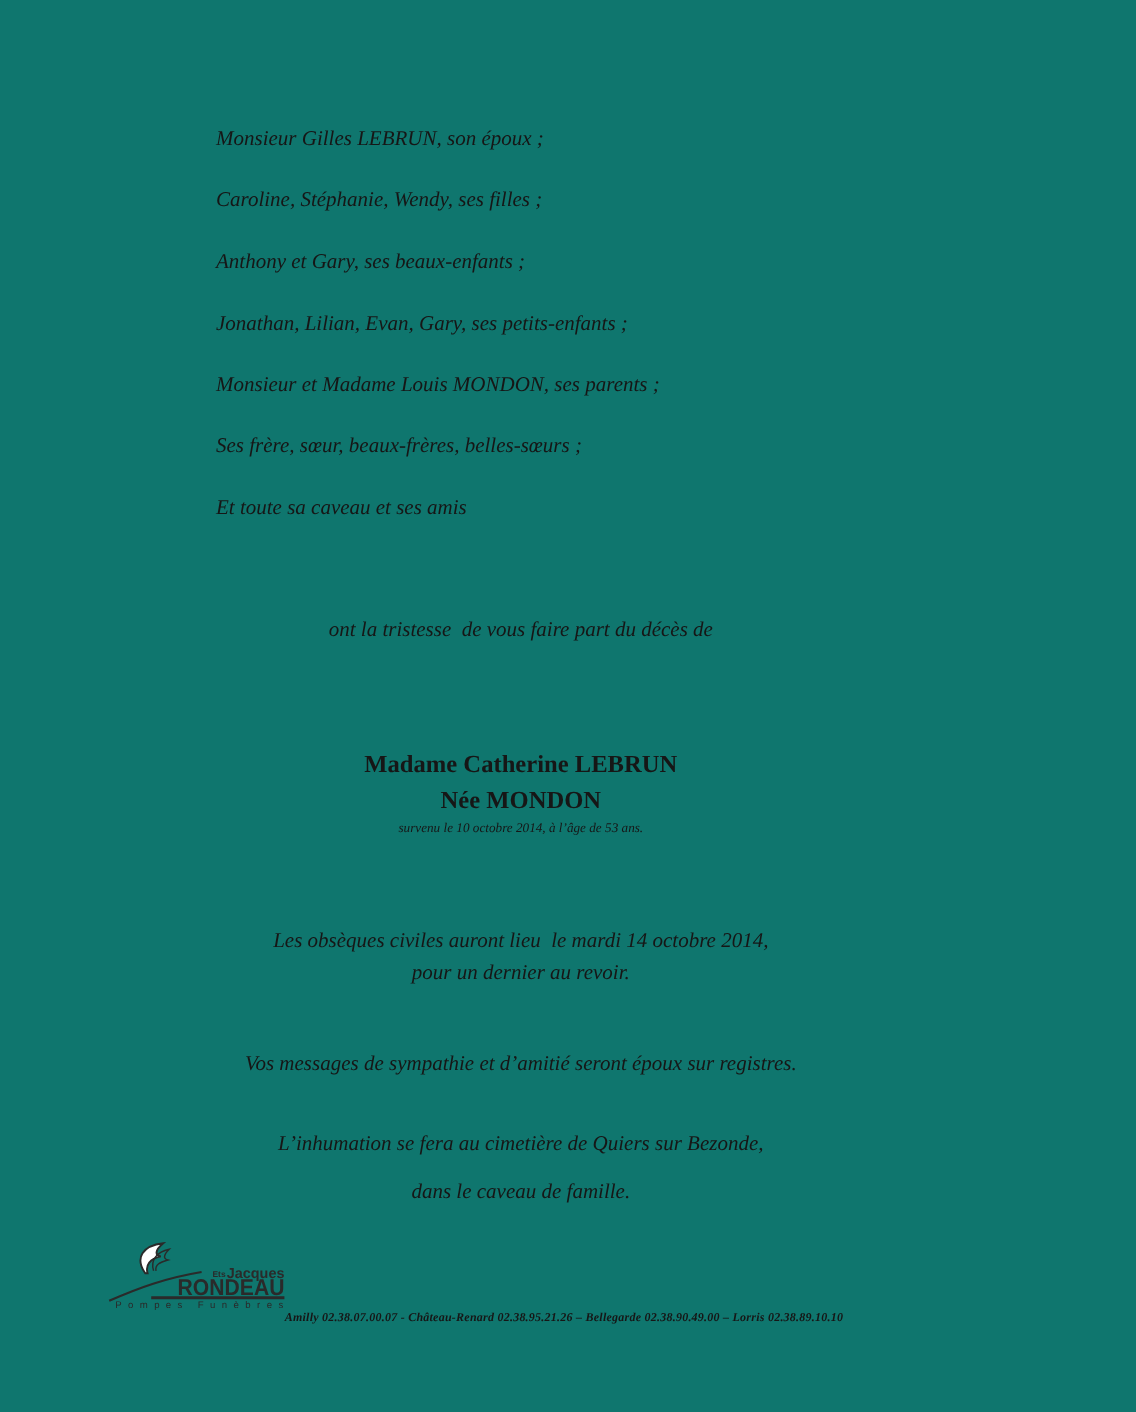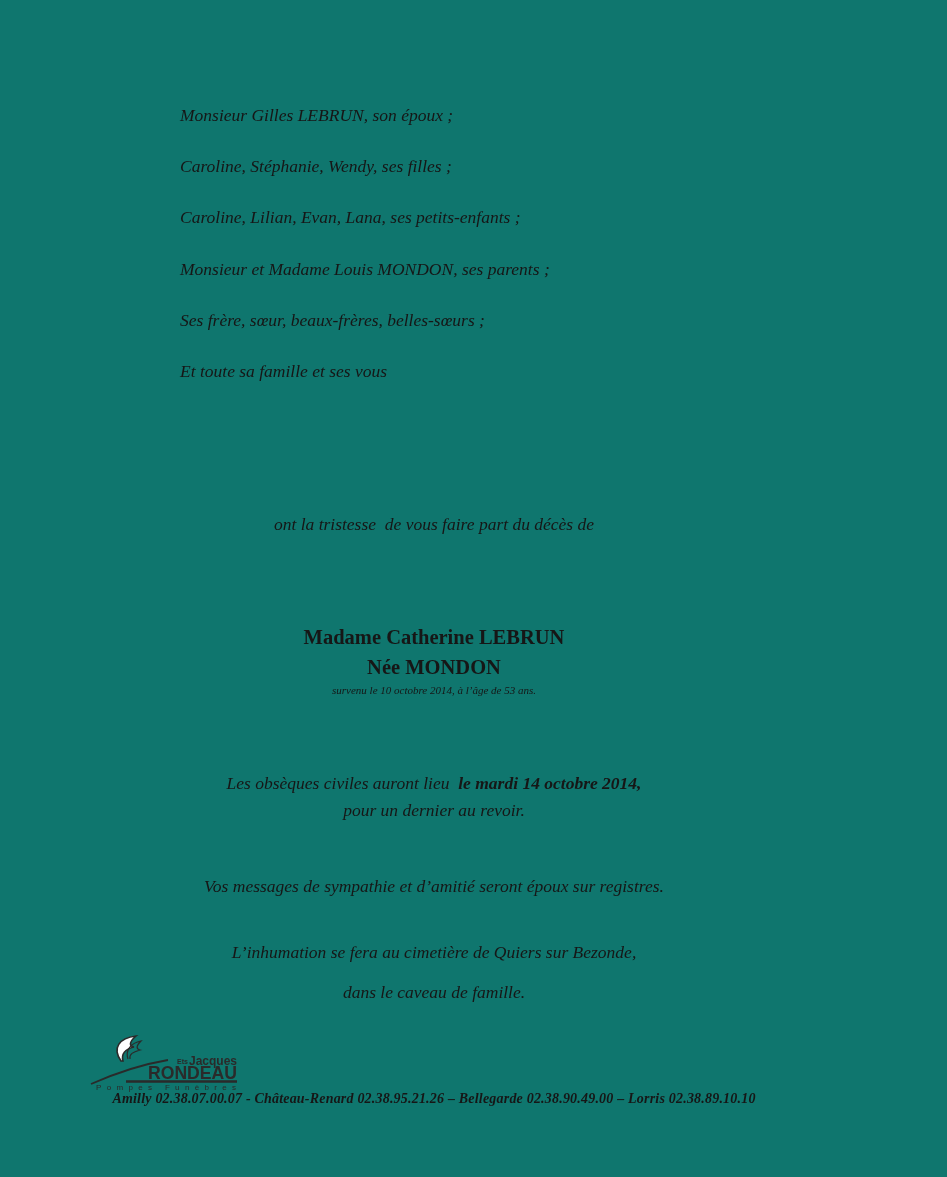--- a/index.html
+++ b/index.html
@@ -2,48 +2,49 @@
 <html lang="fr"><head>
 <meta charset="utf-8">
 <style>
   html,body{margin:0;padding:0;background:#ffffff;}
   body{width:947px;height:1177px;position:relative;overflow:hidden;
        font-family:"Liberation Serif","DejaVu Serif",serif;color:#161616;}
   .page{position:absolute;inset:0;background:#0f766e;}
   .abs{position:absolute;}
   .center{left:0;width:868px;text-align:center;}
   .it{font-style:italic;}
-  .bd{font-weight:bold;margin-top:32px;}
+  .bd{font-weight:normal;margin-top:32px;}
   .prewrap{white-space:pre-wrap;}
   .family{left:180px;top:90px;font-size:17.5px;font-style:italic;line-height:51.2px;}
   .family p{margin:0;}
   .intro{top:515px;font-size:17.5px;line-height:19px;}
   .name-block{top:622px;font-size:20.5px;font-weight:bold;line-height:30px;}
   .name-block p{margin:0;}
   .survenu{top:681px;font-size:11px;line-height:19px;}
   .funeral{top:770px;font-size:17.5px;line-height:27px;}
   .funeral p{margin:0;}
   .messages{top:877px;font-size:17.5px;line-height:19px;}
   .burial{top:925px;font-size:17.5px;line-height:26px;}
   .burial p{margin:14px;}
-  .contacts{top:1090px;font-size:14px;line-height:18px;font-weight:bold;letter-spacing:0.2px;}
+  .contacts{top:1090px;font-size:10px;line-height:18px;font-weight:bold;letter-spacing:0.2px;padding-left:36px;}
   .logo{left:88px;top:1034px;width:152px;height:58px;}
 </style>
 </head>
 <body>
 
 <div class="page">
 
   <div class="abs family">
     <p>Monsieur Gilles LEBRUN, son époux ;</p>
     <p>Caroline, Stéphanie, Wendy, ses filles ;</p>
-    <p>Caroline, Lilian, Evan, Lana, ses petits-enfants ;</p>
+    <p>Anthony et Gary, ses beaux-enfants ;</p>
+    <p>Jonathan, Lilian, Evan, Gary, ses petits-enfants ;</p>
     <p>Monsieur et Madame Louis MONDON, ses parents ;</p>
     <p>Ses frère, sœur, beaux-frères, belles-sœurs ;</p>
-    <p>Et toute sa famille et ses vous</p>
+    <p>Et toute sa caveau et ses amis</p>
   </div>
 
   <div class="abs center intro it prewrap">ont la tristesse  de vous faire part du décès de</div>
 
   <div class="abs center name-block">
     <p>Madame Catherine LEBRUN</p>
     <p>Née MONDON</p>
   </div>
 
   <div class="abs center survenu it">survenu le 10 octobre 2014, à l’âge de 53 ans.</div>

